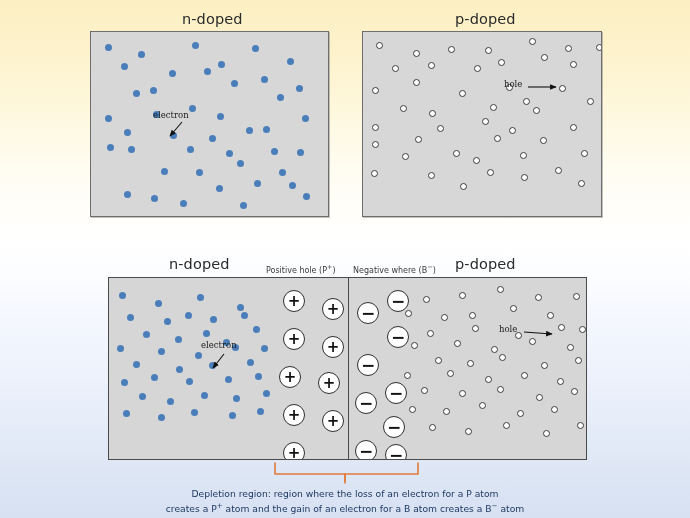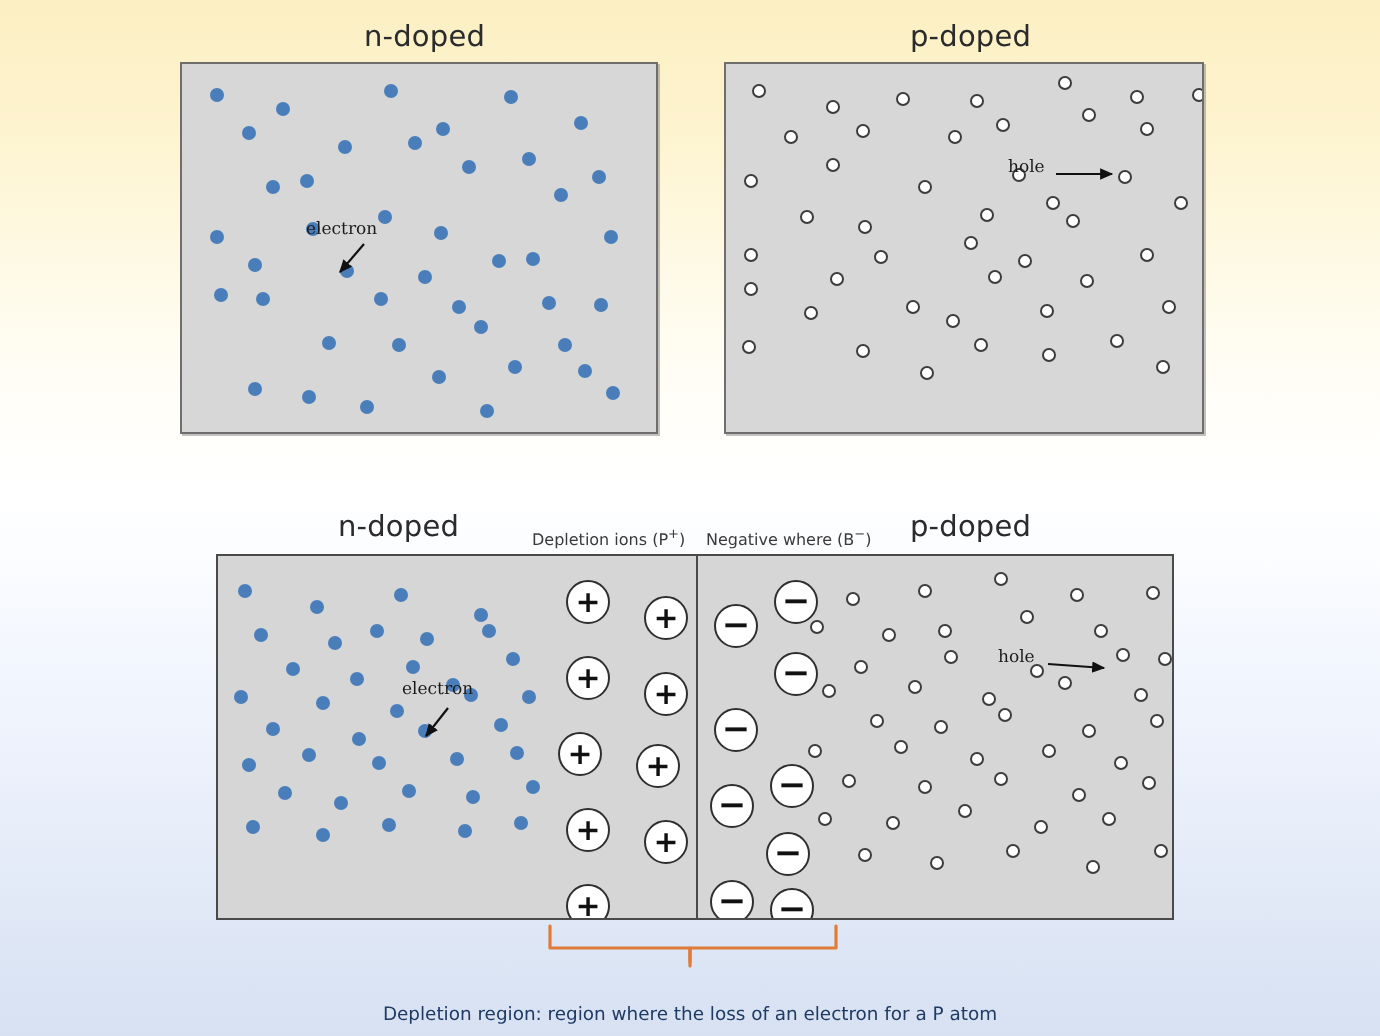--- a/index.html
+++ b/index.html
@@ -265,21 +265,21 @@
         <marker id="ah2" markerWidth="7" markerHeight="7" refX="5.4" refY="2.6" orient="auto">
           <path d="M0,0 L6,2.6 L0,5.2 z" fill="#111"></path>
         </marker>
       </defs>
       <line x1="165" y1="55" x2="193" y2="55" stroke="#111" stroke-width="1.1" marker-end="url(#ah2)"></line>
     </svg>
   </div>
 
   <div class="title-big" style="left:169px; top:256px;">n-doped</div>
 
-  <div class="title-small" style="left:266px; top:263px;"><span>Depletion ions (P</span><sup>+</sup><span>)</span></div>
+  <div class="title-small" style="left:266px; top:263px;"><span>Positive hole (P</span><sup>+</sup><span>)</span></div>
 
   <div class="title-small" style="left:353px; top:263px;"><span>Negative where (B</span><sup>−</sup><span>)</span></div>
 
   <div class="title-big" style="left:455px; top:256px;">p-doped</div>
 
   <div class="panel panel-lower" id="bottom-panel" style="left:108px; top:277px; width:479px; height:183px;">
 
     <div id="bottom-n-carriers" class="abs" style="left:4px; top:4px; width:155px; height:175px;">
         <div class="electron" style="left: 6px; top: 10px;"></div>
         <div class="electron" style="left: 42px; top: 18px;"></div>
@@ -410,17 +410,18 @@
       </div>
 
     <div class="leader-label" style="left:390px; top:46px;">hole</div>
   </div>
 
   <svg class="overlay">
     <path d="M275,463 L275,474 L345,474 L345,481 L345,474 L418,474 L418,463" fill="none" stroke="#E07B39" stroke-width="1.6" stroke-linecap="round" stroke-linejoin="round"></path>
     <line x1="345" y1="474" x2="345" y2="483" stroke="#E07B39" stroke-width="1.6" stroke-linecap="round"></line>
   </svg>
 
-  <div class="caption" style="top:501px;">
+  <div class="caption" style="top:487px;">
     <div>Depletion region: region where the loss of an electron for a P atom</div>
+    <div><span>creates a P</span><sup>+</sup><span> atom and the gain of an electron for a B atom creates a B</span><sup>−</sup><span> atom</span></div>
   </div>
 
 </div>
 
 </body></html>

